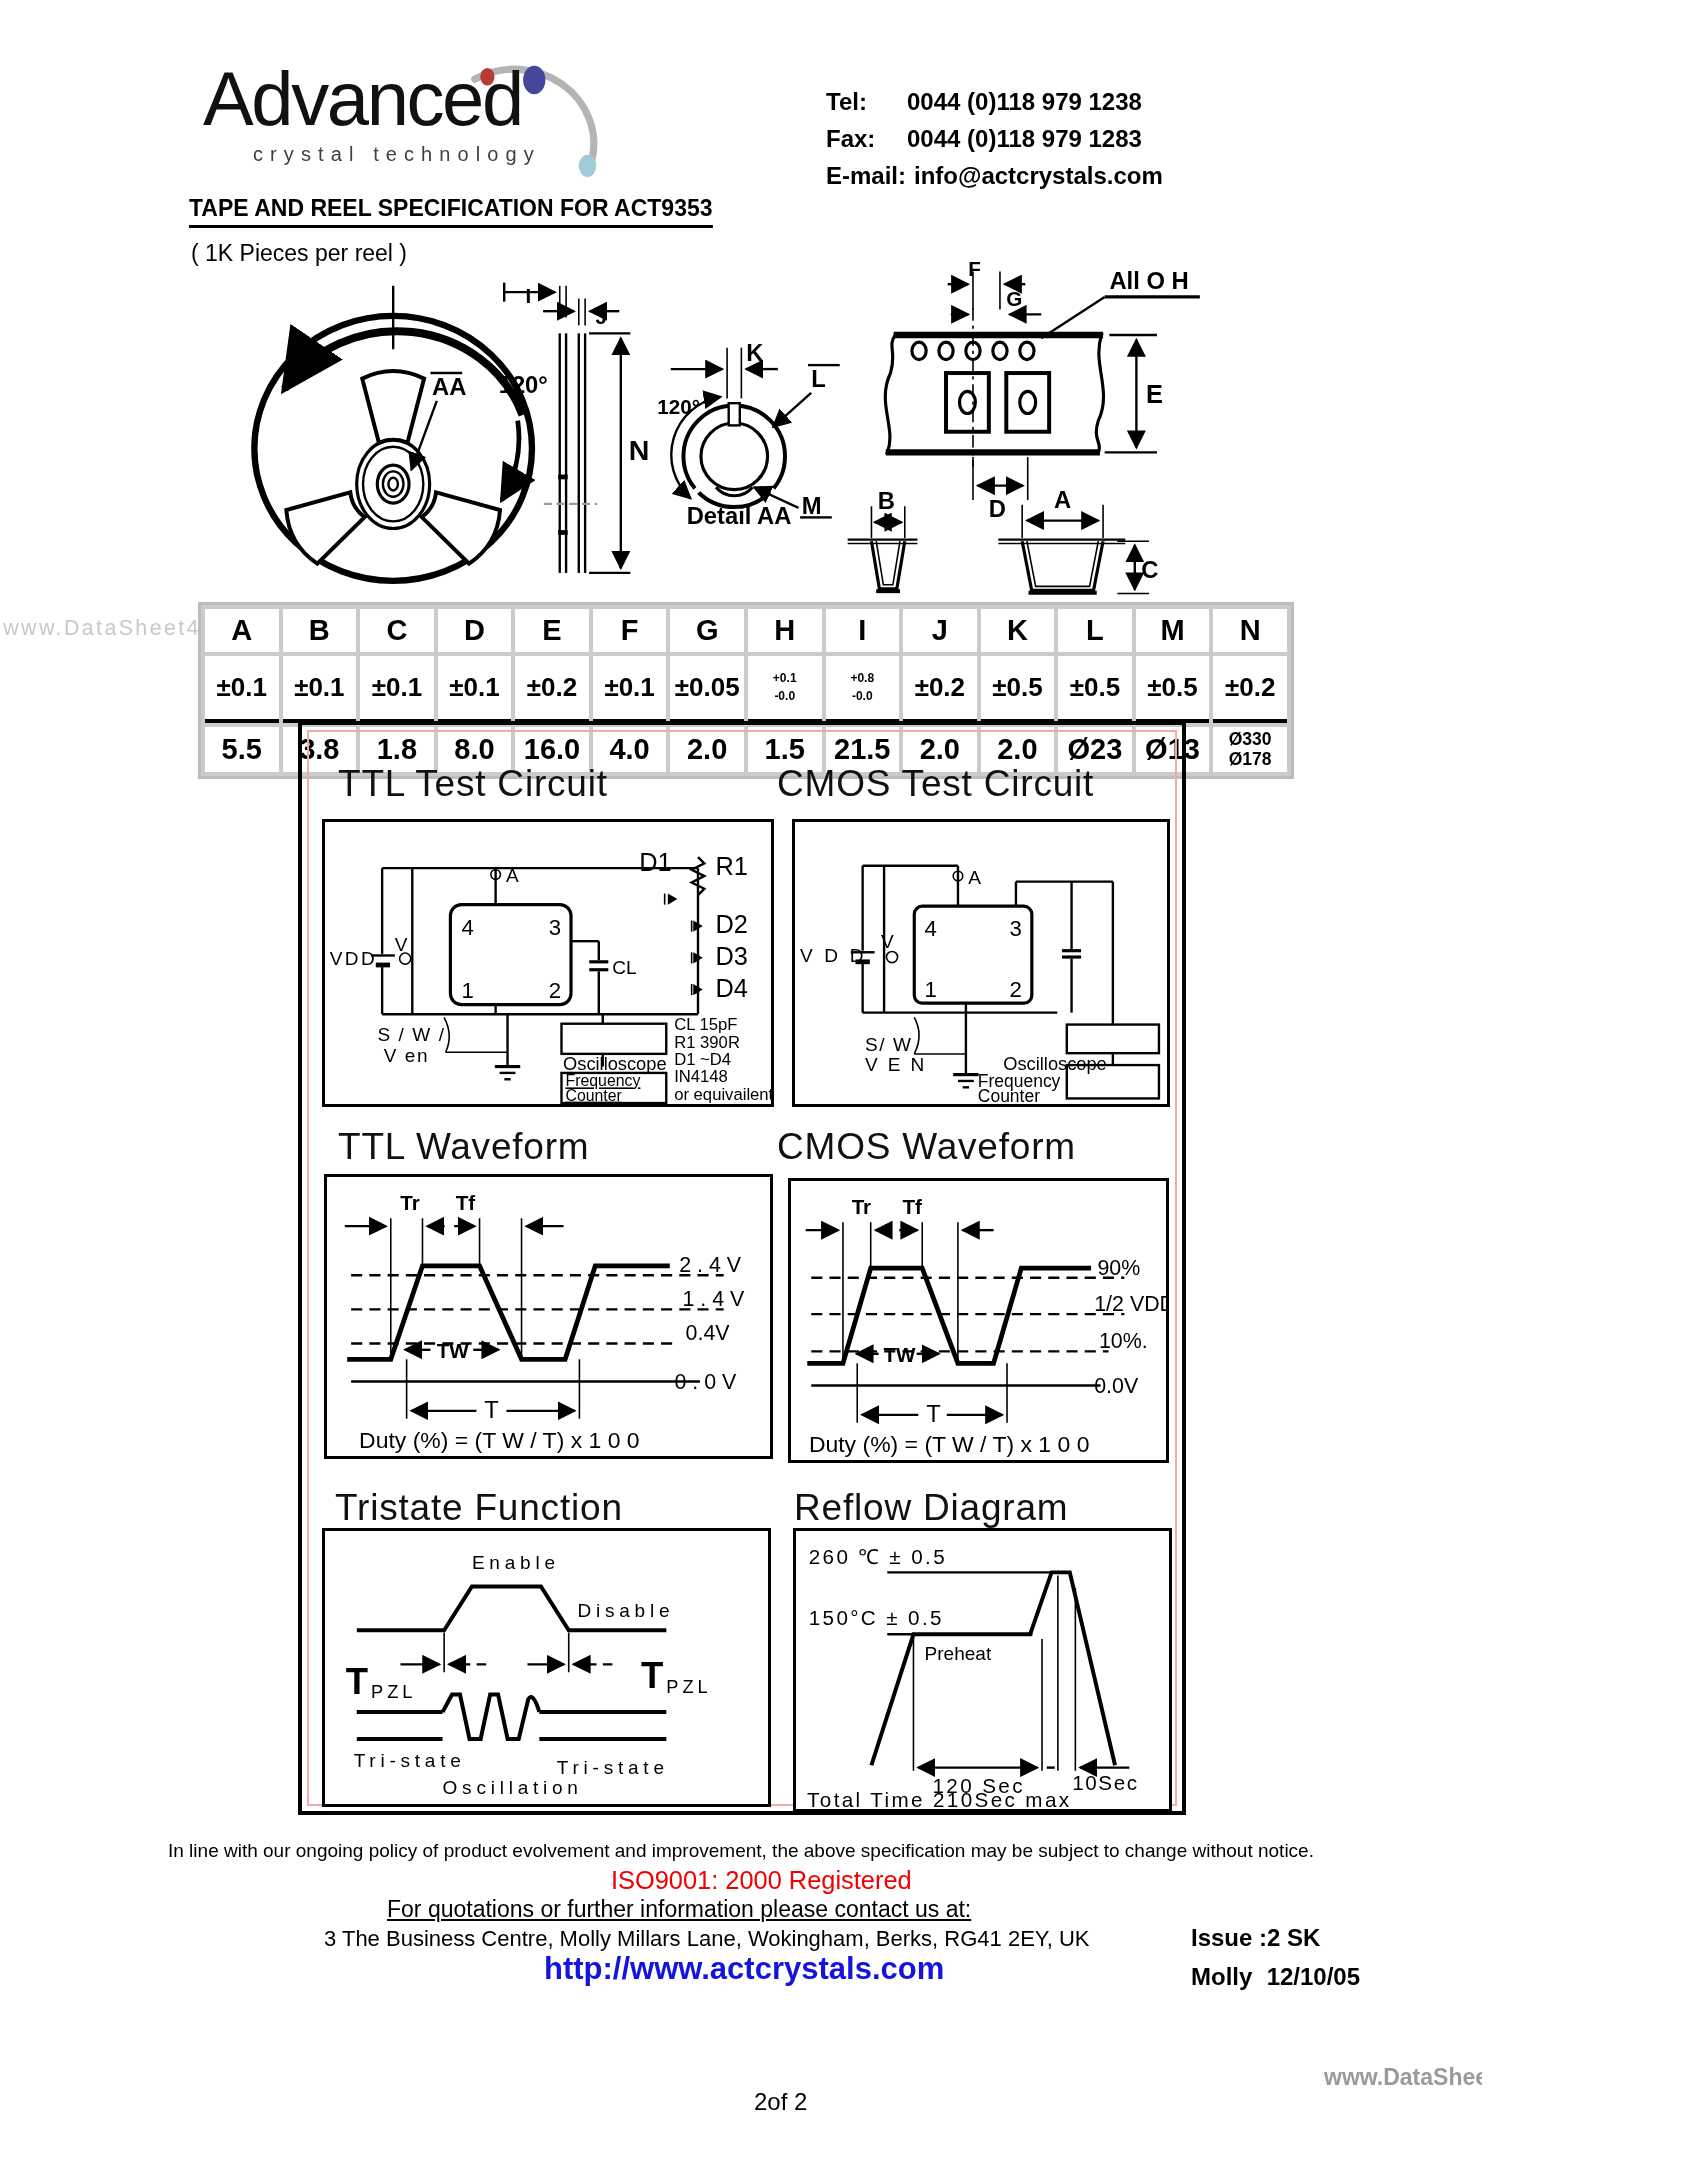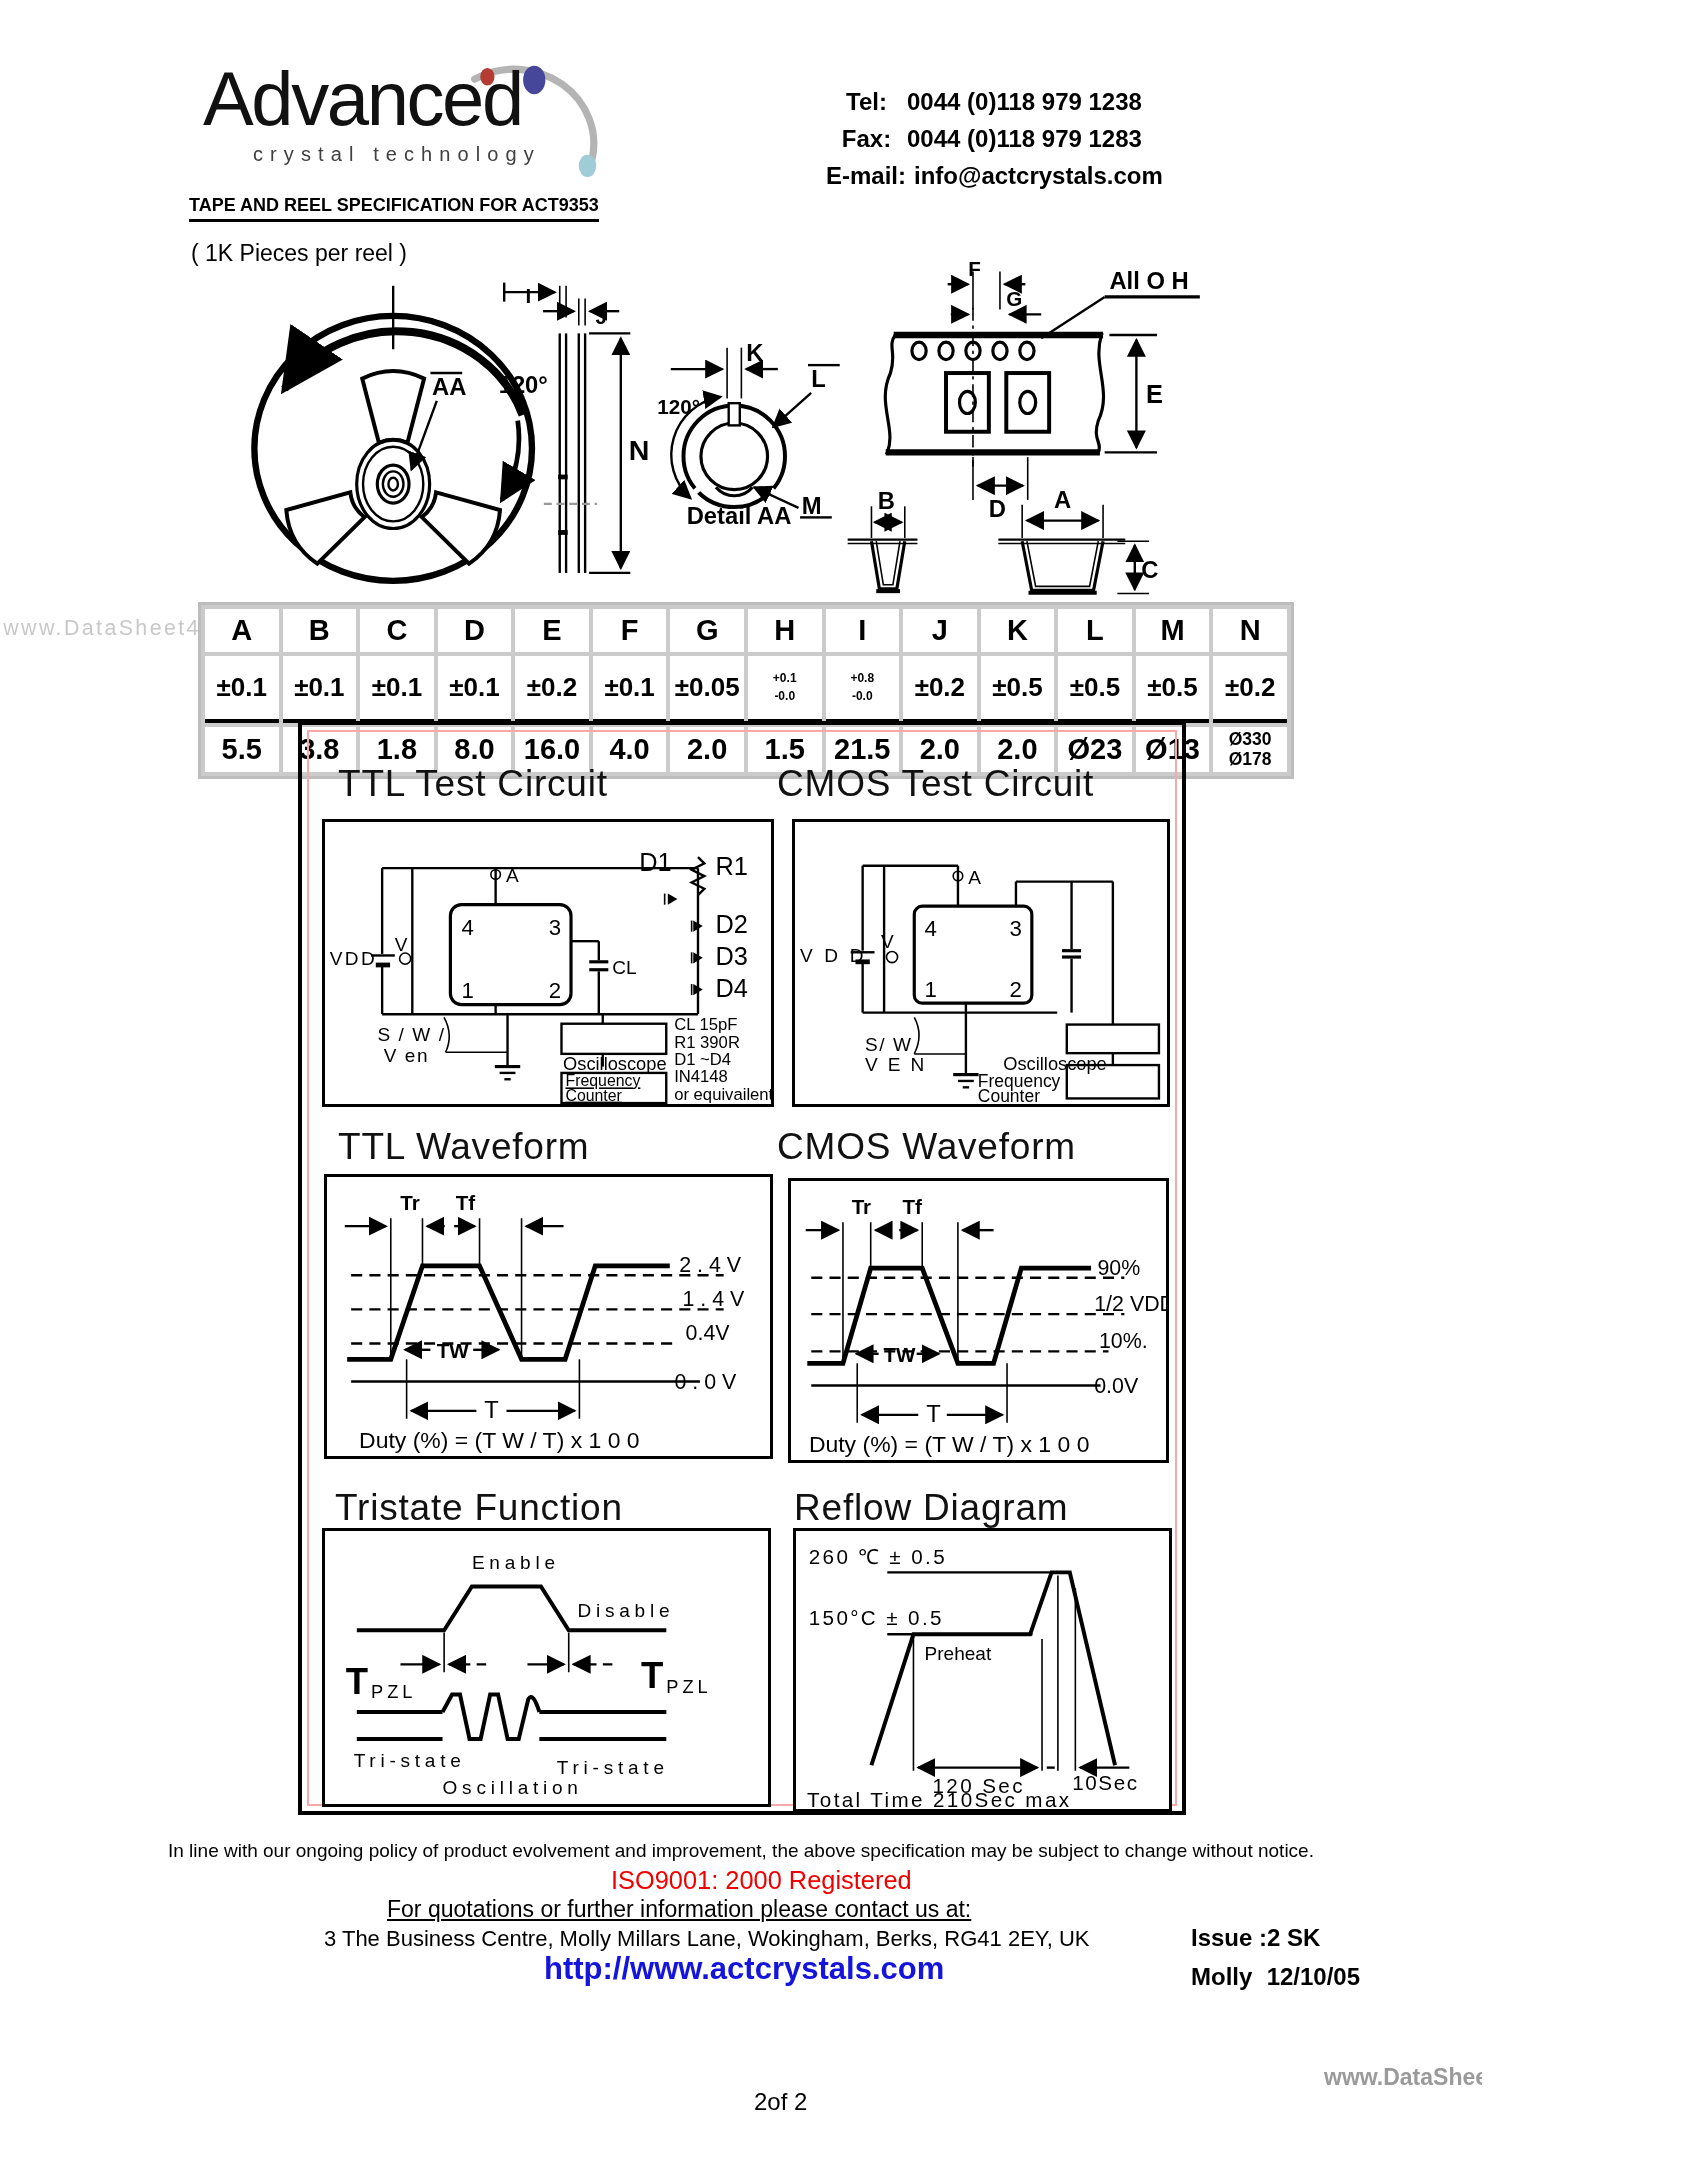--- a/index.html
+++ b/index.html
@@ -4,23 +4,23 @@
 <style>
   html,body{margin:0;padding:0;background:#fff;}
   .page{position:relative;width:1482px;height:2183px;background:#fff;
         font-family:"Liberation Sans",sans-serif;color:#000;overflow:hidden;}
   .abs{position:absolute;}
   
   .brand{font-size:76px;letter-spacing:-2.4px;color:#111;}
   .tagline{font-size:20px;letter-spacing:7.1px;font-weight:500;color:#404040;}
   
   .contact-line{font-size:24px;font-weight:bold;line-height:37px;white-space:nowrap;}
-  .contact-line .lab{display:inline-block;min-width:81px;text-align:center;}
-  
-  .doc-title{font-size:18px;font-weight:bold;border-bottom:3.2px solid #000;padding-bottom:3.2px;white-space:nowrap;}
+  .contact-line .lab{display:inline-block;min-width:81px;}
+  
+  .doc-title{font-size:23px;font-weight:bold;border-bottom:3.2px solid #000;padding-bottom:3.2px;white-space:nowrap;}
   .doc-sub{font-size:23px;}
   
   .wm{color:#c8c8c8;font-size:21.4px;letter-spacing:2.4px;white-space:nowrap;}
   .wm-br{color:#9a9a9a;font-size:23px;font-weight:bold;letter-spacing:0;white-space:nowrap;}
   
   table.spec{position:absolute;left:198px;top:602px;width:1096px;table-layout:fixed;
              border-collapse:separate;border-spacing:4.8px;background:#cbcbcb;border:3.2px solid #bdbdbd;}
   table.spec td{background:#fff;text-align:center;vertical-align:middle;padding:1.6px 0;}
   tr.hdr td{font-size:29px;font-weight:bold;height:40px;}
   tr.tol td{font-size:26px;font-weight:bold;height:60px;border-bottom:4.8px solid #000;}

